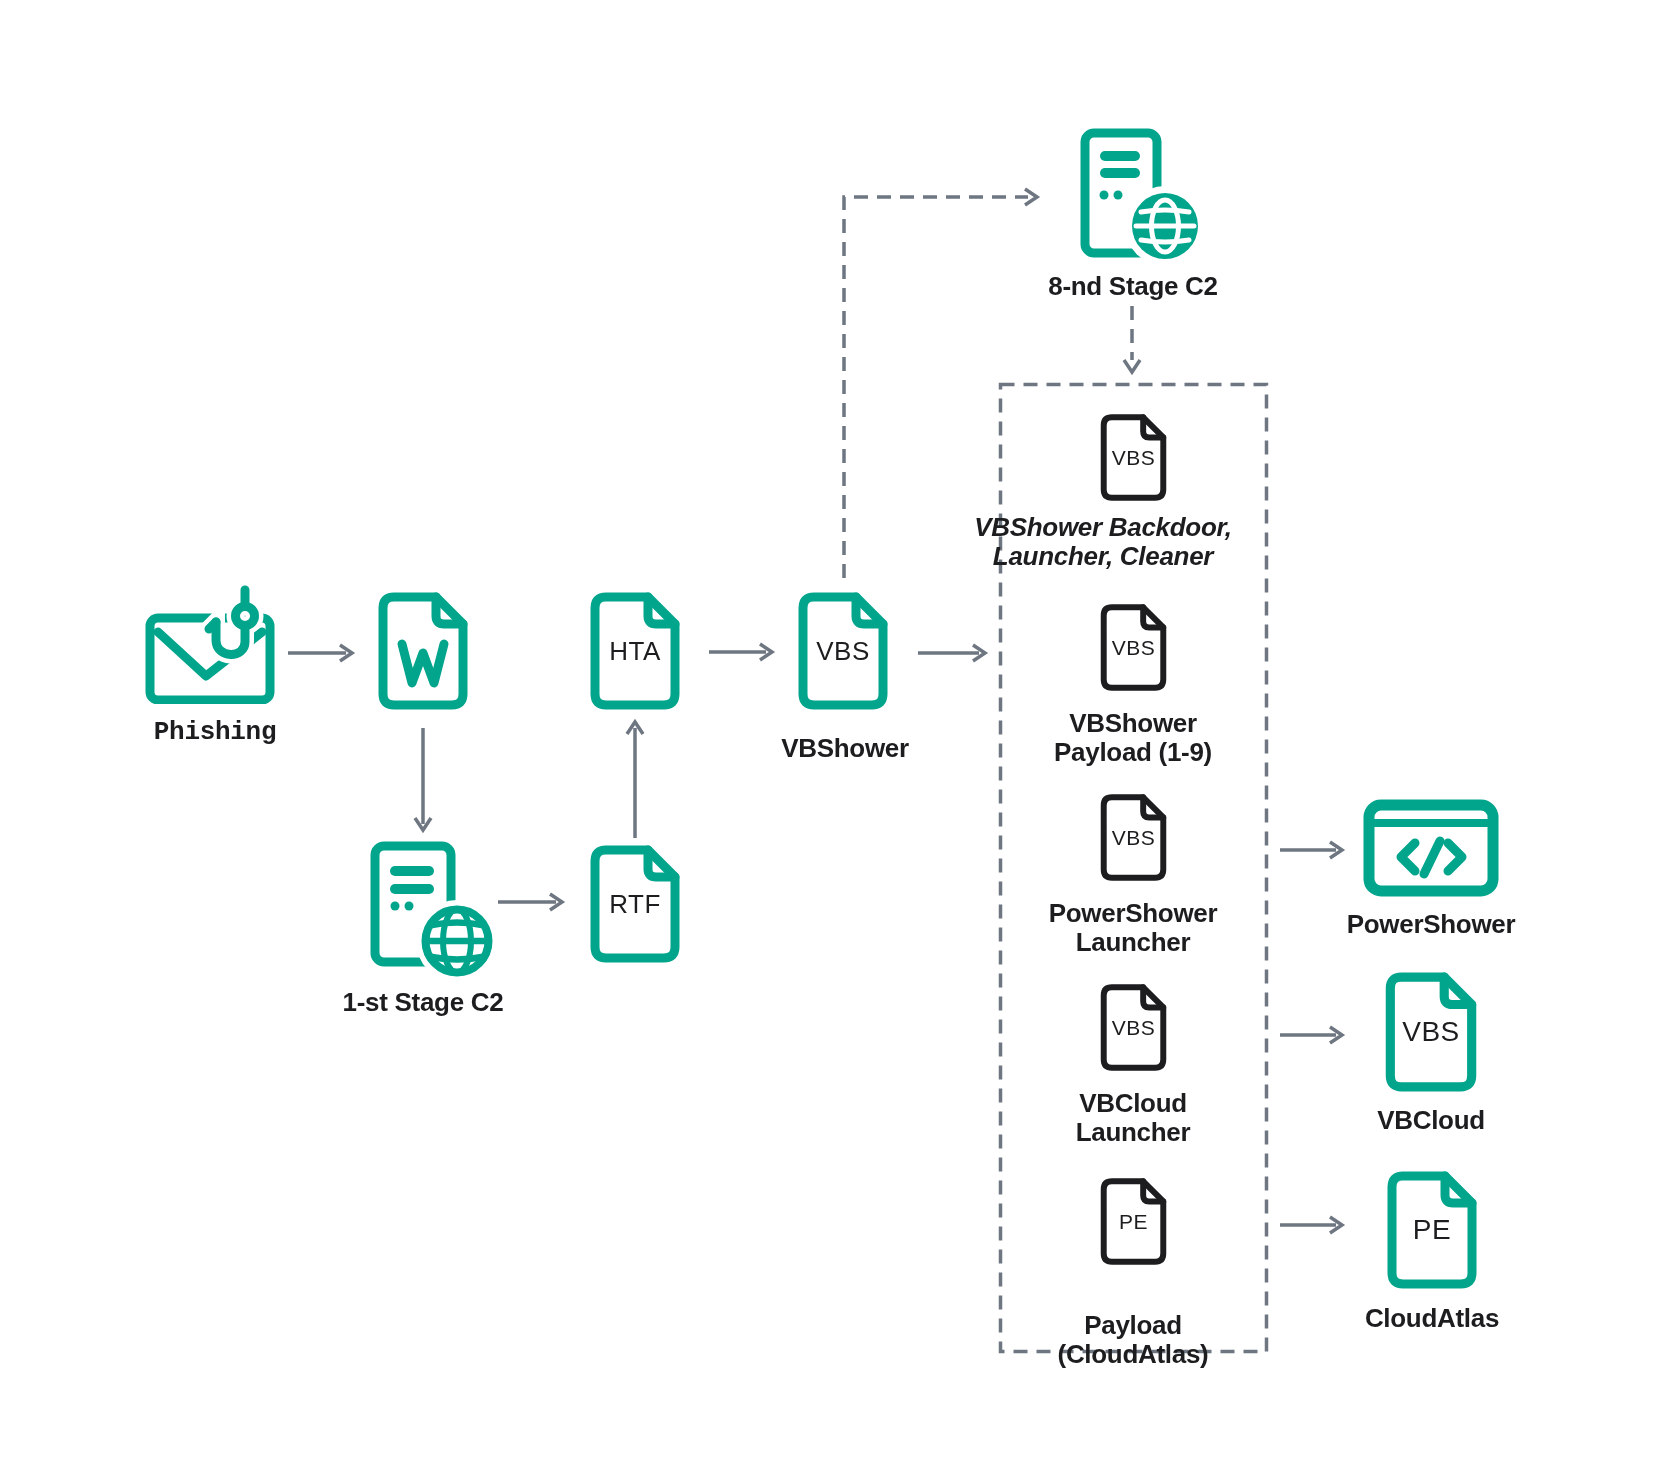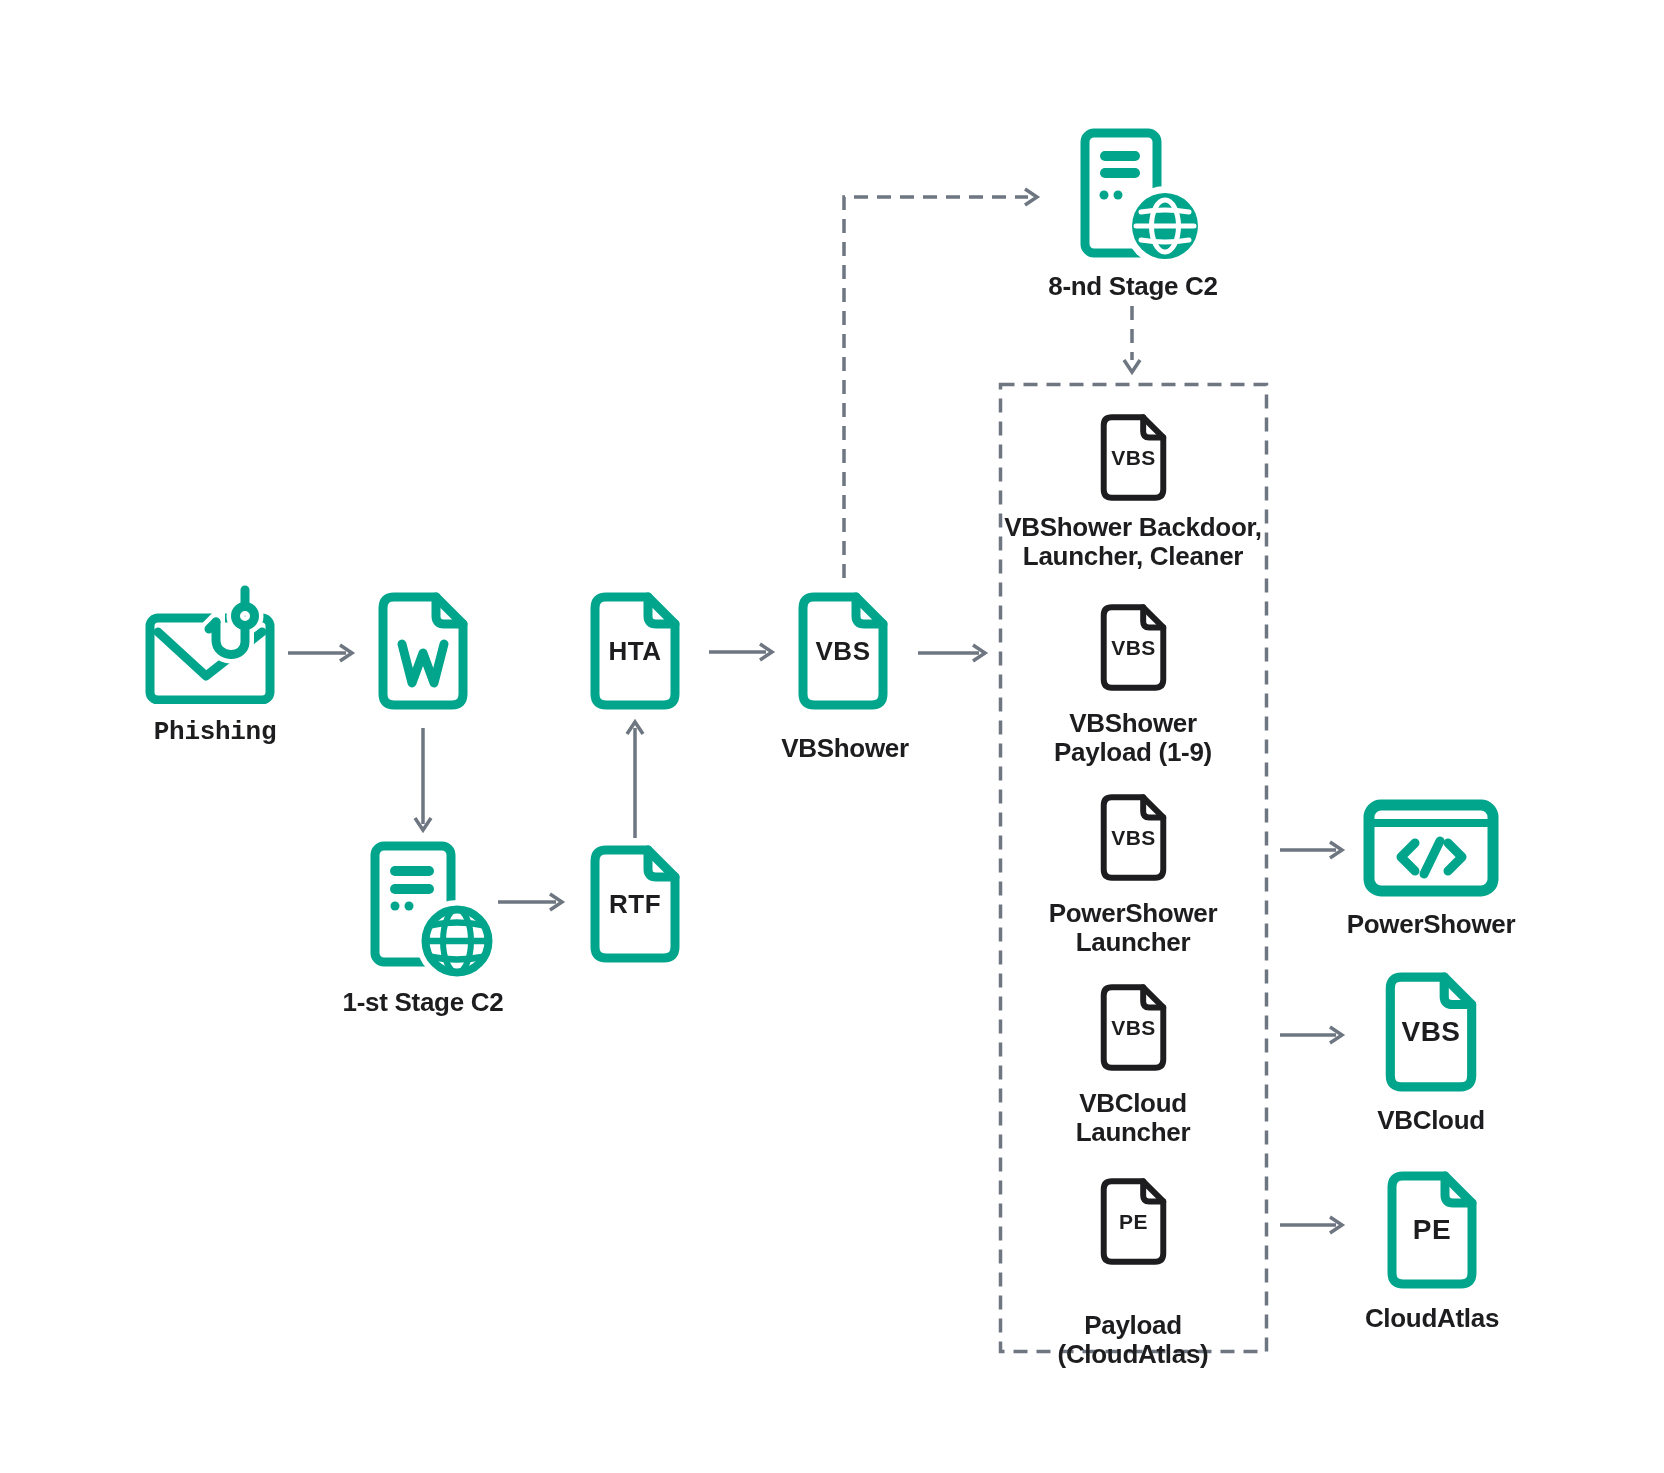--- a/index.html
+++ b/index.html
@@ -14,21 +14,21 @@
   }
   .connectors{position:absolute;left:0;top:0;}
   .conn-stroke{fill:none;stroke:var(--conn);stroke-width:3.5;}
   .conn-dash{fill:none;stroke:var(--conn);stroke-width:3.5;stroke-dasharray:14 9;}
   .node{position:absolute;}
   .doc path{fill:none;stroke:var(--accent);stroke-width:9;stroke-linejoin:round;stroke-linecap:round;}
   .doc .pg{fill:#fff;}
   .doc.dark path{stroke:var(--dark);stroke-width:8;}
   .badge{
     position:absolute;inset:0;display:flex;align-items:center;justify-content:center;
-    font-weight:700;color:var(--dark);letter-spacing:.5px;
+    font-weight:400;color:var(--dark);letter-spacing:.5px;
   }
   .badge.big{font-size:26px;}
   .badge.bigger{font-size:28px;}
   .badge.small{font-size:21px;}
   .lbl{
     position:absolute;transform:translateX(-50%);text-align:center;
     font-weight:700;color:var(--dark);font-size:26px;line-height:29px;
     letter-spacing:-.3px;white-space:pre-line;
   }
   .srv .tower{fill:#fff;stroke:var(--accent);stroke-width:9;}
@@ -191,21 +191,21 @@
   </div>
   <div class="lbl" style="left:1133px;top:272px;">8-nd Stage C2</div>
 
   <div class="node" style="left:1100px;top:413px;width:67px;height:89px;">
     <svg class="doc dark" width="67" height="89" viewBox="0 0 90 118">
       <path class="pg" d="M58 5 H16 Q5 5 5 16 V102 Q5 113 16 113 H74 Q85 113 85 102 V32 Z"></path>
       <path d="M58 5 V24 Q58 32 66 32 H85"></path>
     </svg>
     <div class="badge small">VBS</div>
   </div>
-  <div class="lbl" style="left:1133px;top:513px;">VBShower Backdoor,
+  <div class="lbl" style="left:1103px;top:513px;font-style:italic;">VBShower Backdoor,
 Launcher, Cleaner</div>
 
   <div class="node" style="left:1100px;top:603px;width:67px;height:89px;">
     <svg class="doc dark" width="67" height="89" viewBox="0 0 90 118">
       <path class="pg" d="M58 5 H16 Q5 5 5 16 V102 Q5 113 16 113 H74 Q85 113 85 102 V32 Z"></path>
       <path d="M58 5 V24 Q58 32 66 32 H85"></path>
     </svg>
     <div class="badge small">VBS</div>
   </div>
   <div class="lbl" style="left:1133px;top:709px;">VBShower

